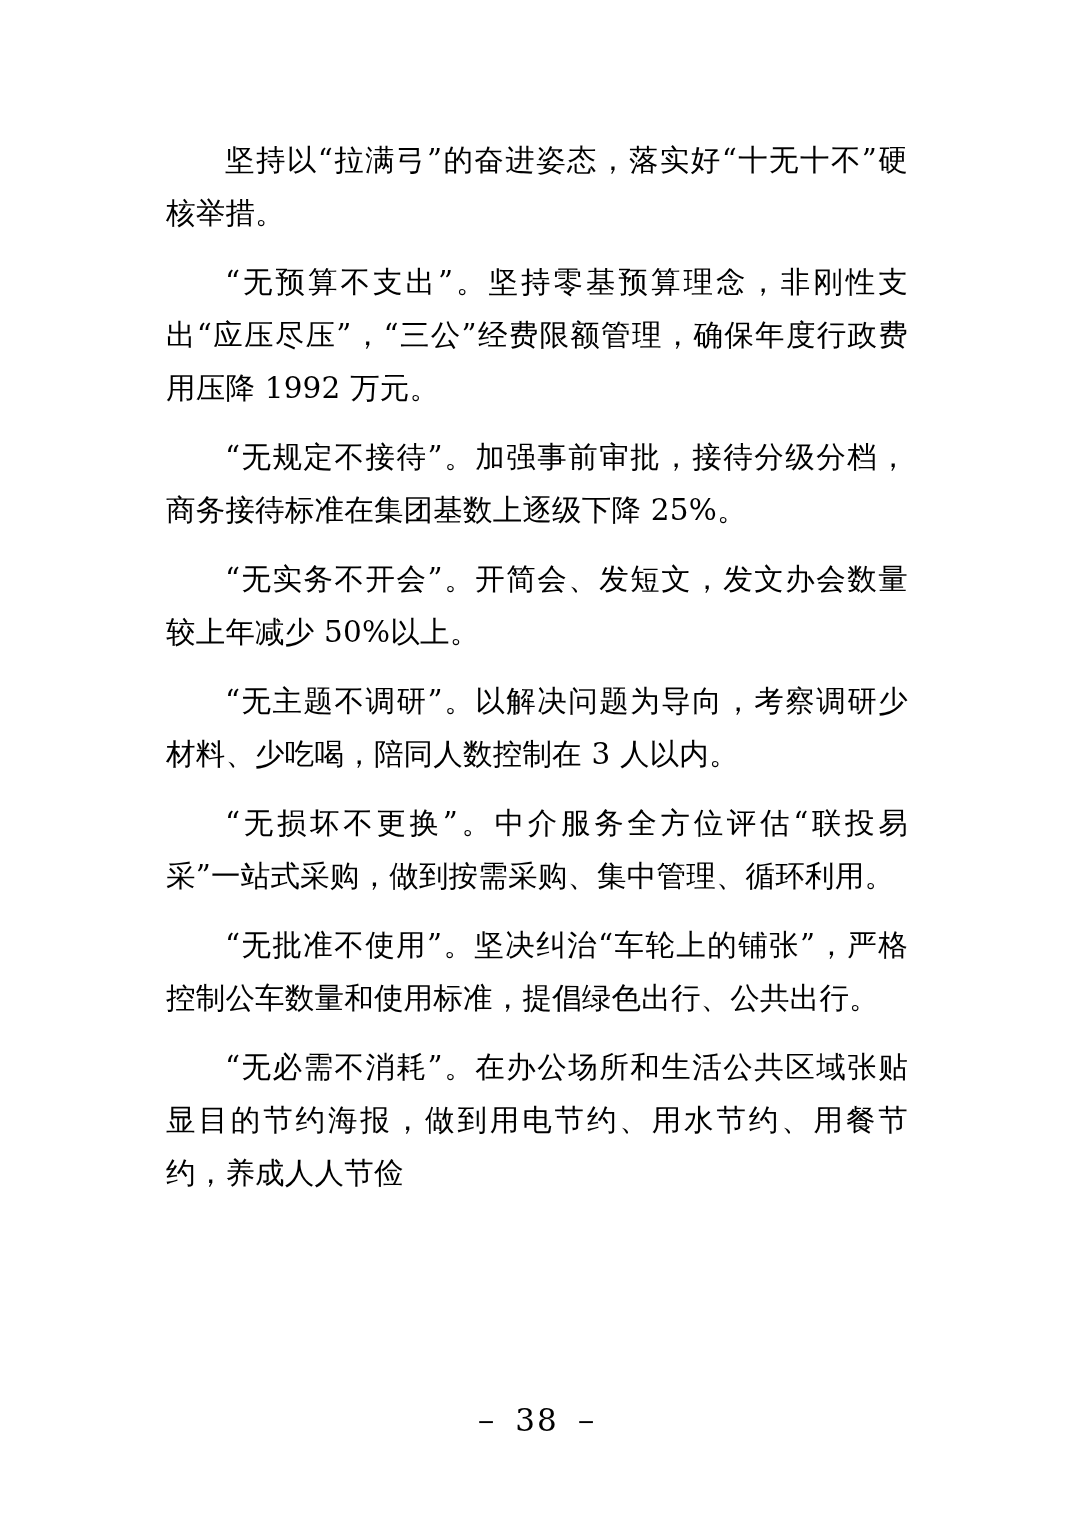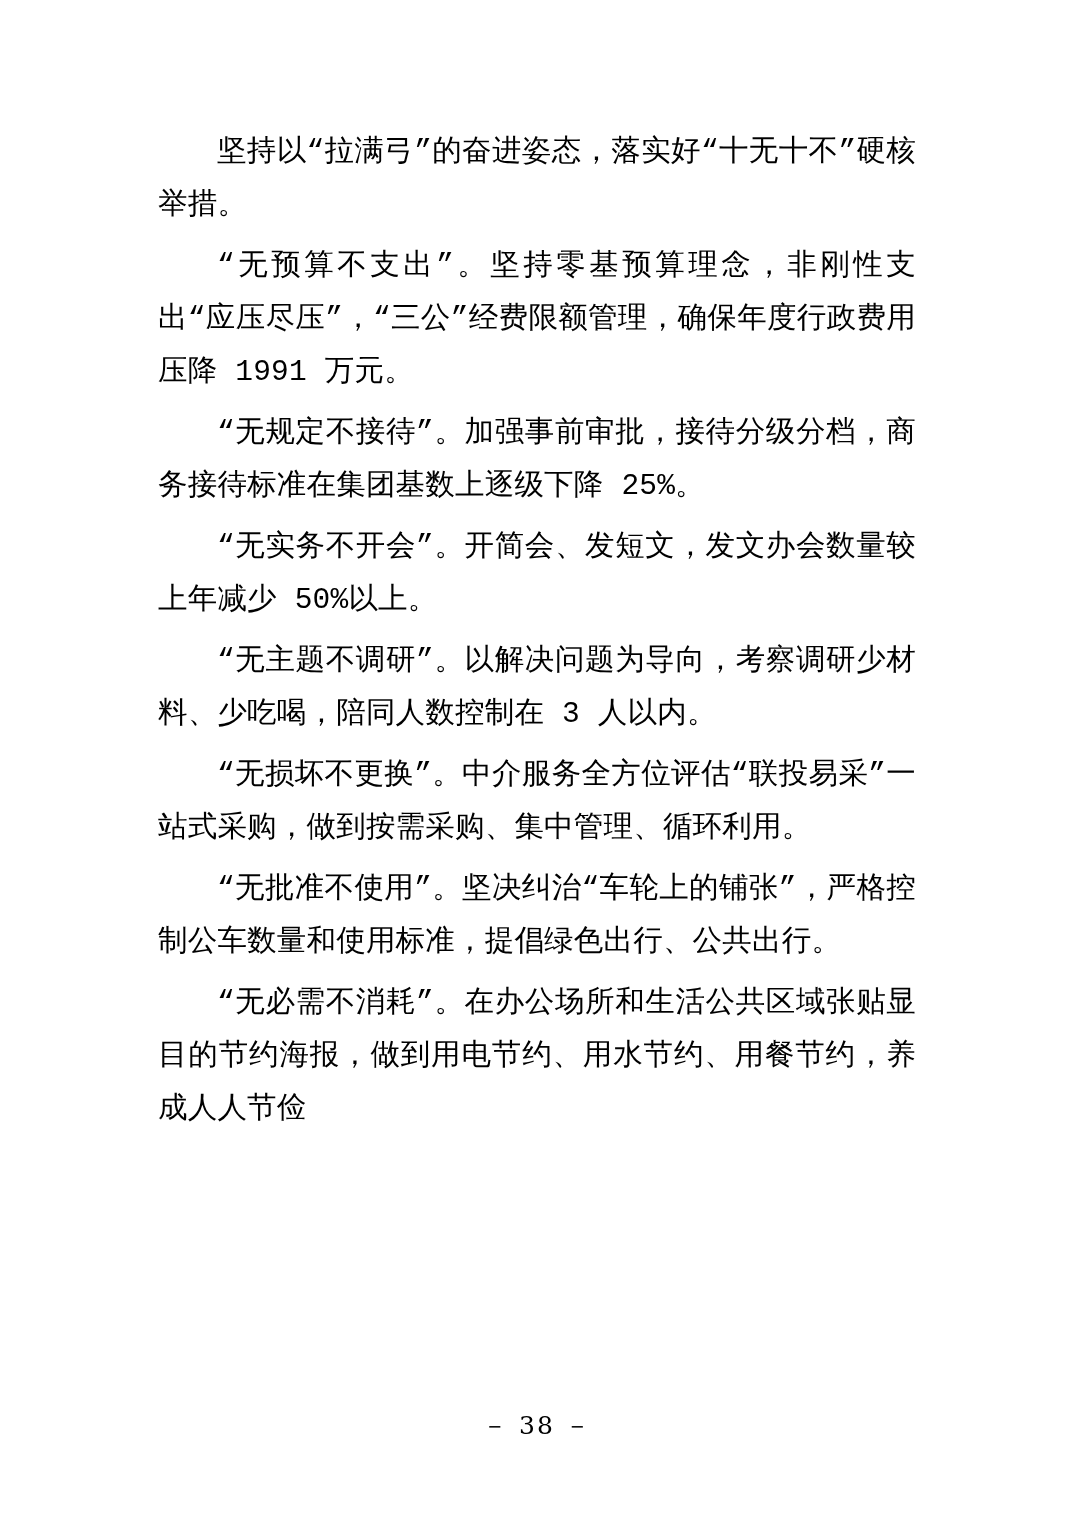--- a/index.html
+++ b/index.html
@@ -25,44 +25,43 @@
     padding: 118px 150px 0 150px;
   }
   .body-text {
     font-size: 29.5px;
     line-height: 53px;
     text-align: justify;
     text-justify: inter-ideograph;
     letter-spacing: 0.2px;
   }
   .para {
-    margin: 8px;
+    margin: 16px;
     text-indent: 2em;
     text-align: justify;
     text-justify: inter-ideograph;
-    font-family: Liberation Mono, monospace;
   }
   .page-number {
     position: absolute;
     left: 0;
     right: 0;
     bottom: 78px;
     text-align: center;
-    font-size: 25px;
+    font-size: 31px;
     font-family: "DejaVu Serif", "Liberation Serif", serif;
     letter-spacing: 2px;
   }
 </style>
 </head>
 <body>
 
 <div class="page">
   <div class="body-text">
     <p class="para">坚持以“拉满弓”的奋进姿态，落实好“十无十不”硬核举措。</p>
-    <p class="para">“无预算不支出”。坚持零基预算理念，非刚性支出“应压尽压”，“三公”经费限额管理，确保年度行政费用压降 1991 万元。</p>
+    <p class="para">“无预算不支出”。坚持零基预算理念，非刚性支出“应压尽压”，“三公”经费限额管理，确保年度行政费用压降 1992 万元。</p>
     <p class="para">“无规定不接待”。加强事前审批，接待分级分档，商务接待标准在集团基数上逐级下降 25%。</p>
     <p class="para">“无实务不开会”。开简会、发短文，发文办会数量较上年减少 50%以上。</p>
     <p class="para">“无主题不调研”。以解决问题为导向，考察调研少材料、少吃喝，陪同人数控制在 3 人以内。</p>
     <p class="para">“无损坏不更换”。中介服务全方位评估“联投易采”一站式采购，做到按需采购、集中管理、循环利用。</p>
     <p class="para">“无批准不使用”。坚决纠治“车轮上的铺张”，严格控制公车数量和使用标准，提倡绿色出行、公共出行。</p>
     <p class="para">“无必需不消耗”。在办公场所和生活公共区域张贴显目的节约海报，做到用电节约、用水节约、用餐节约，养成人人节俭</p>
   </div>
   <div class="page-number">－ 38 －</div>
 </div>
 

